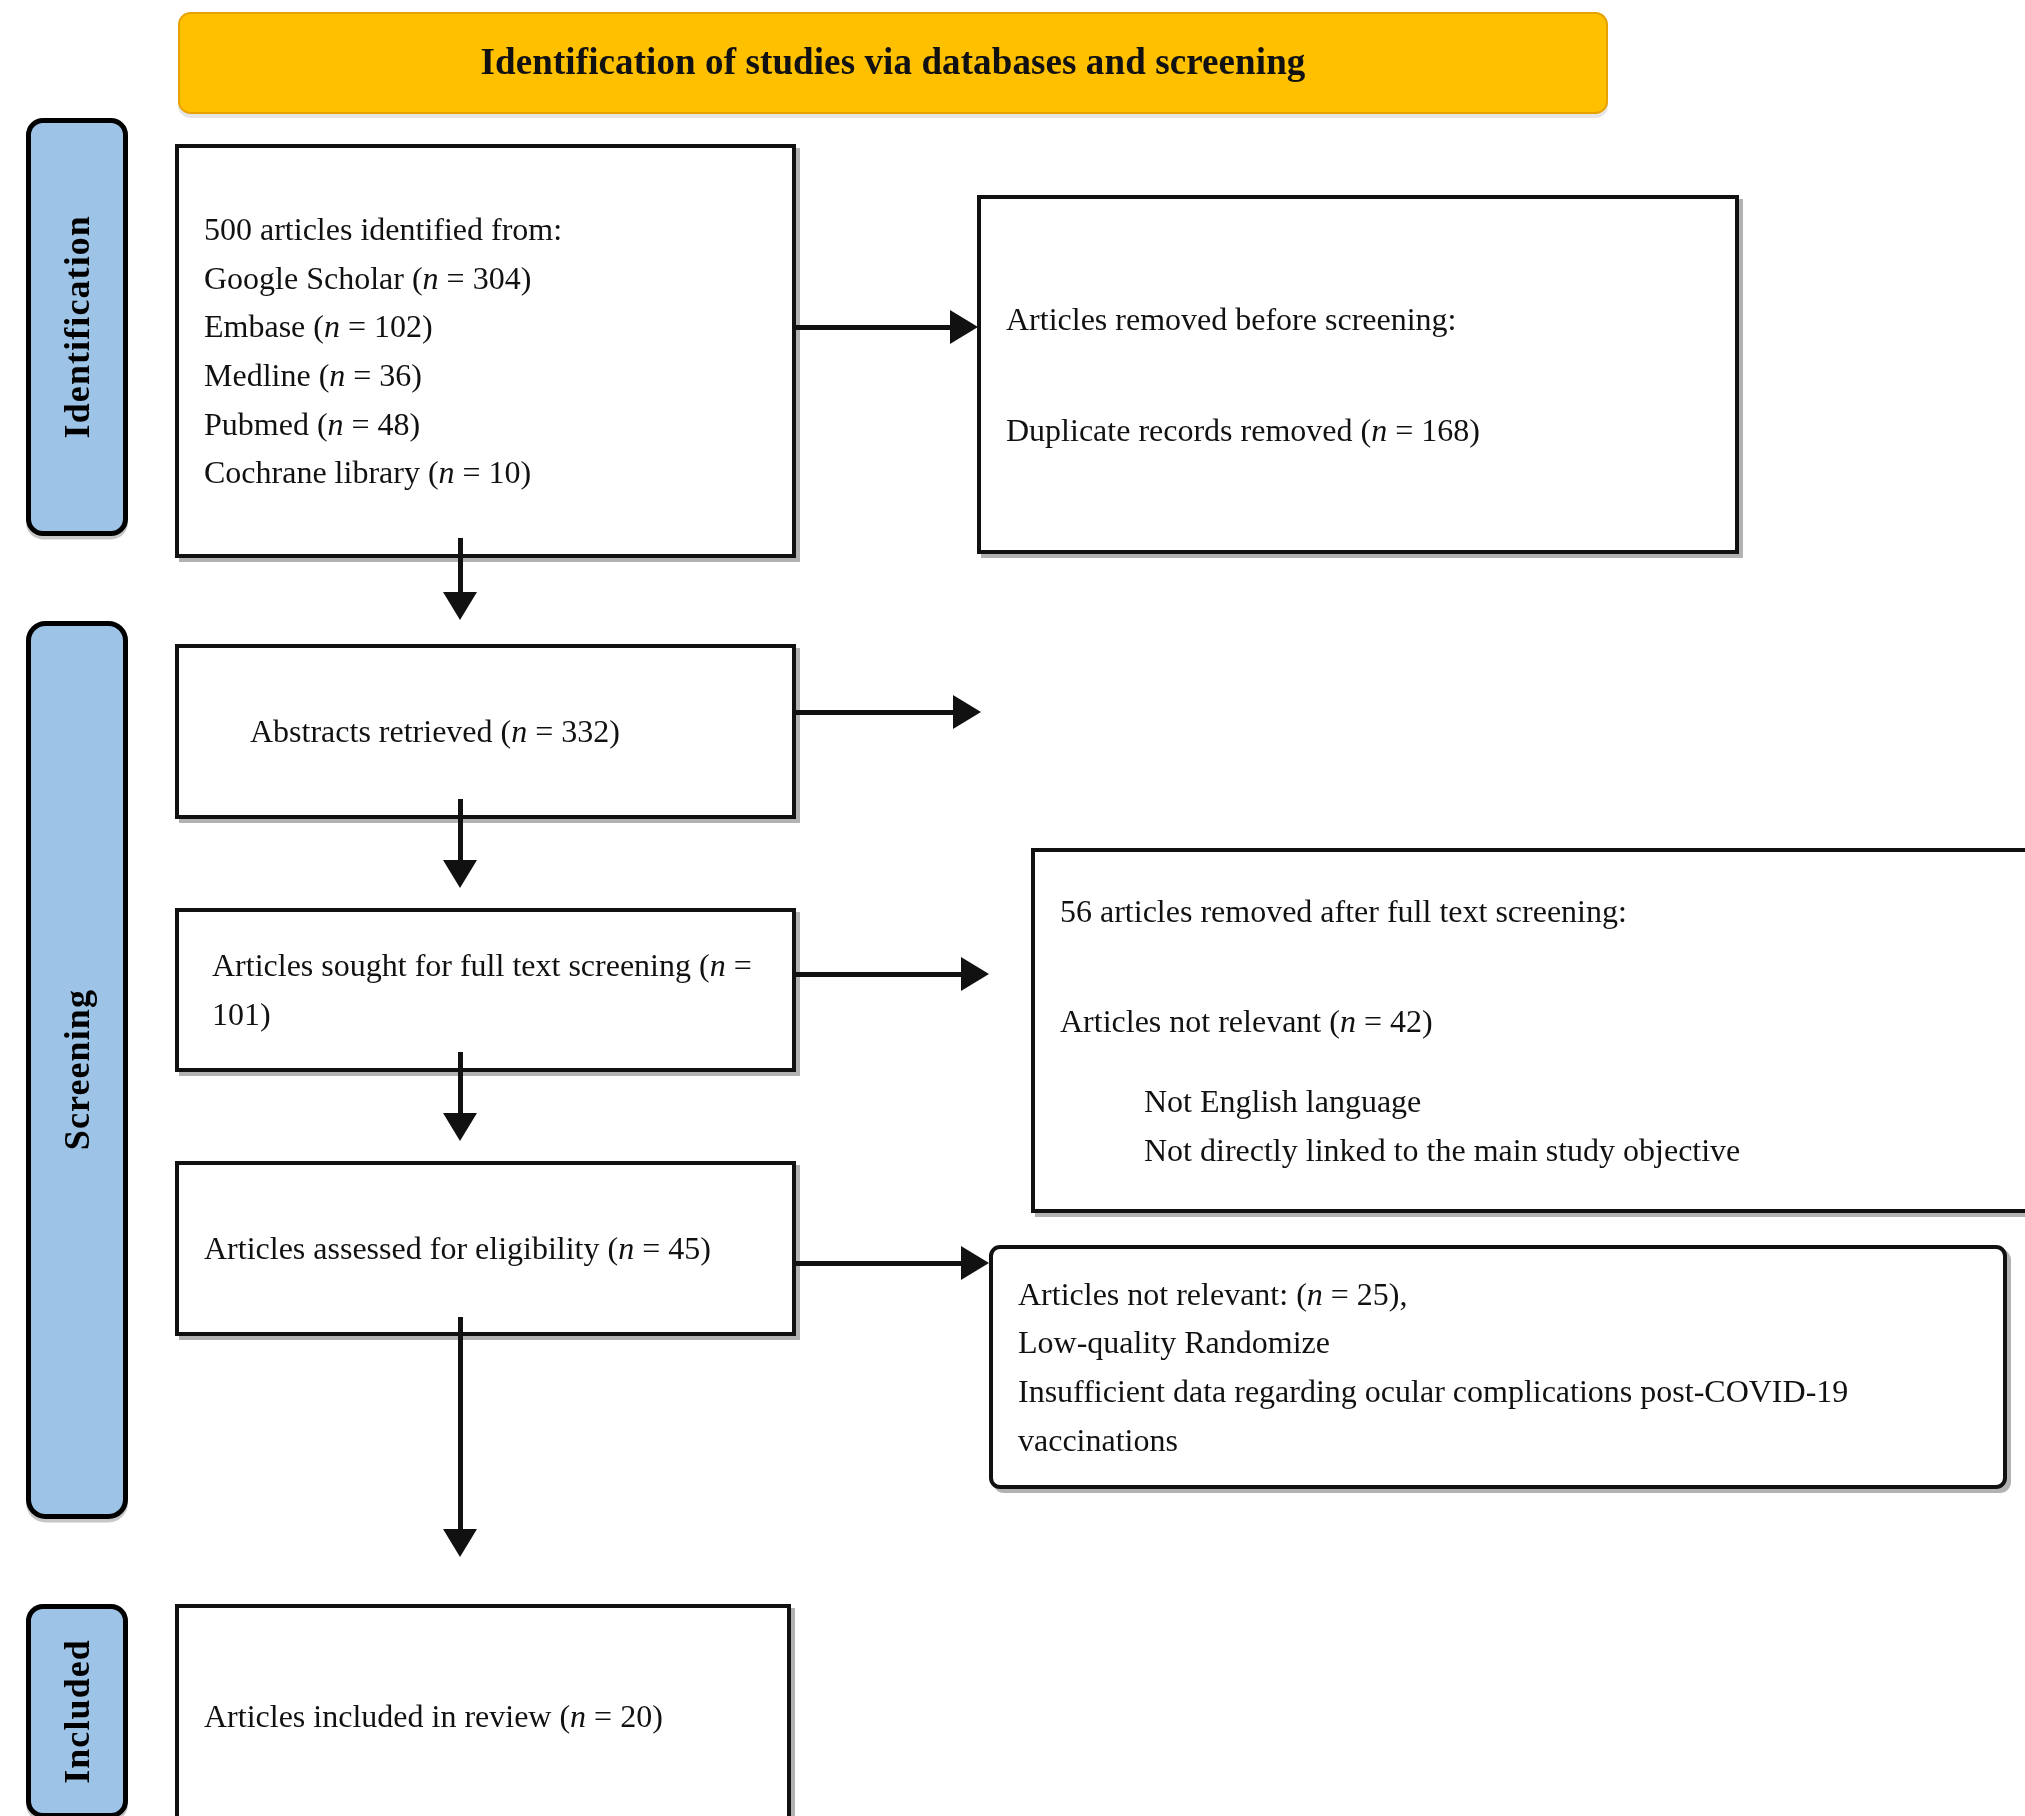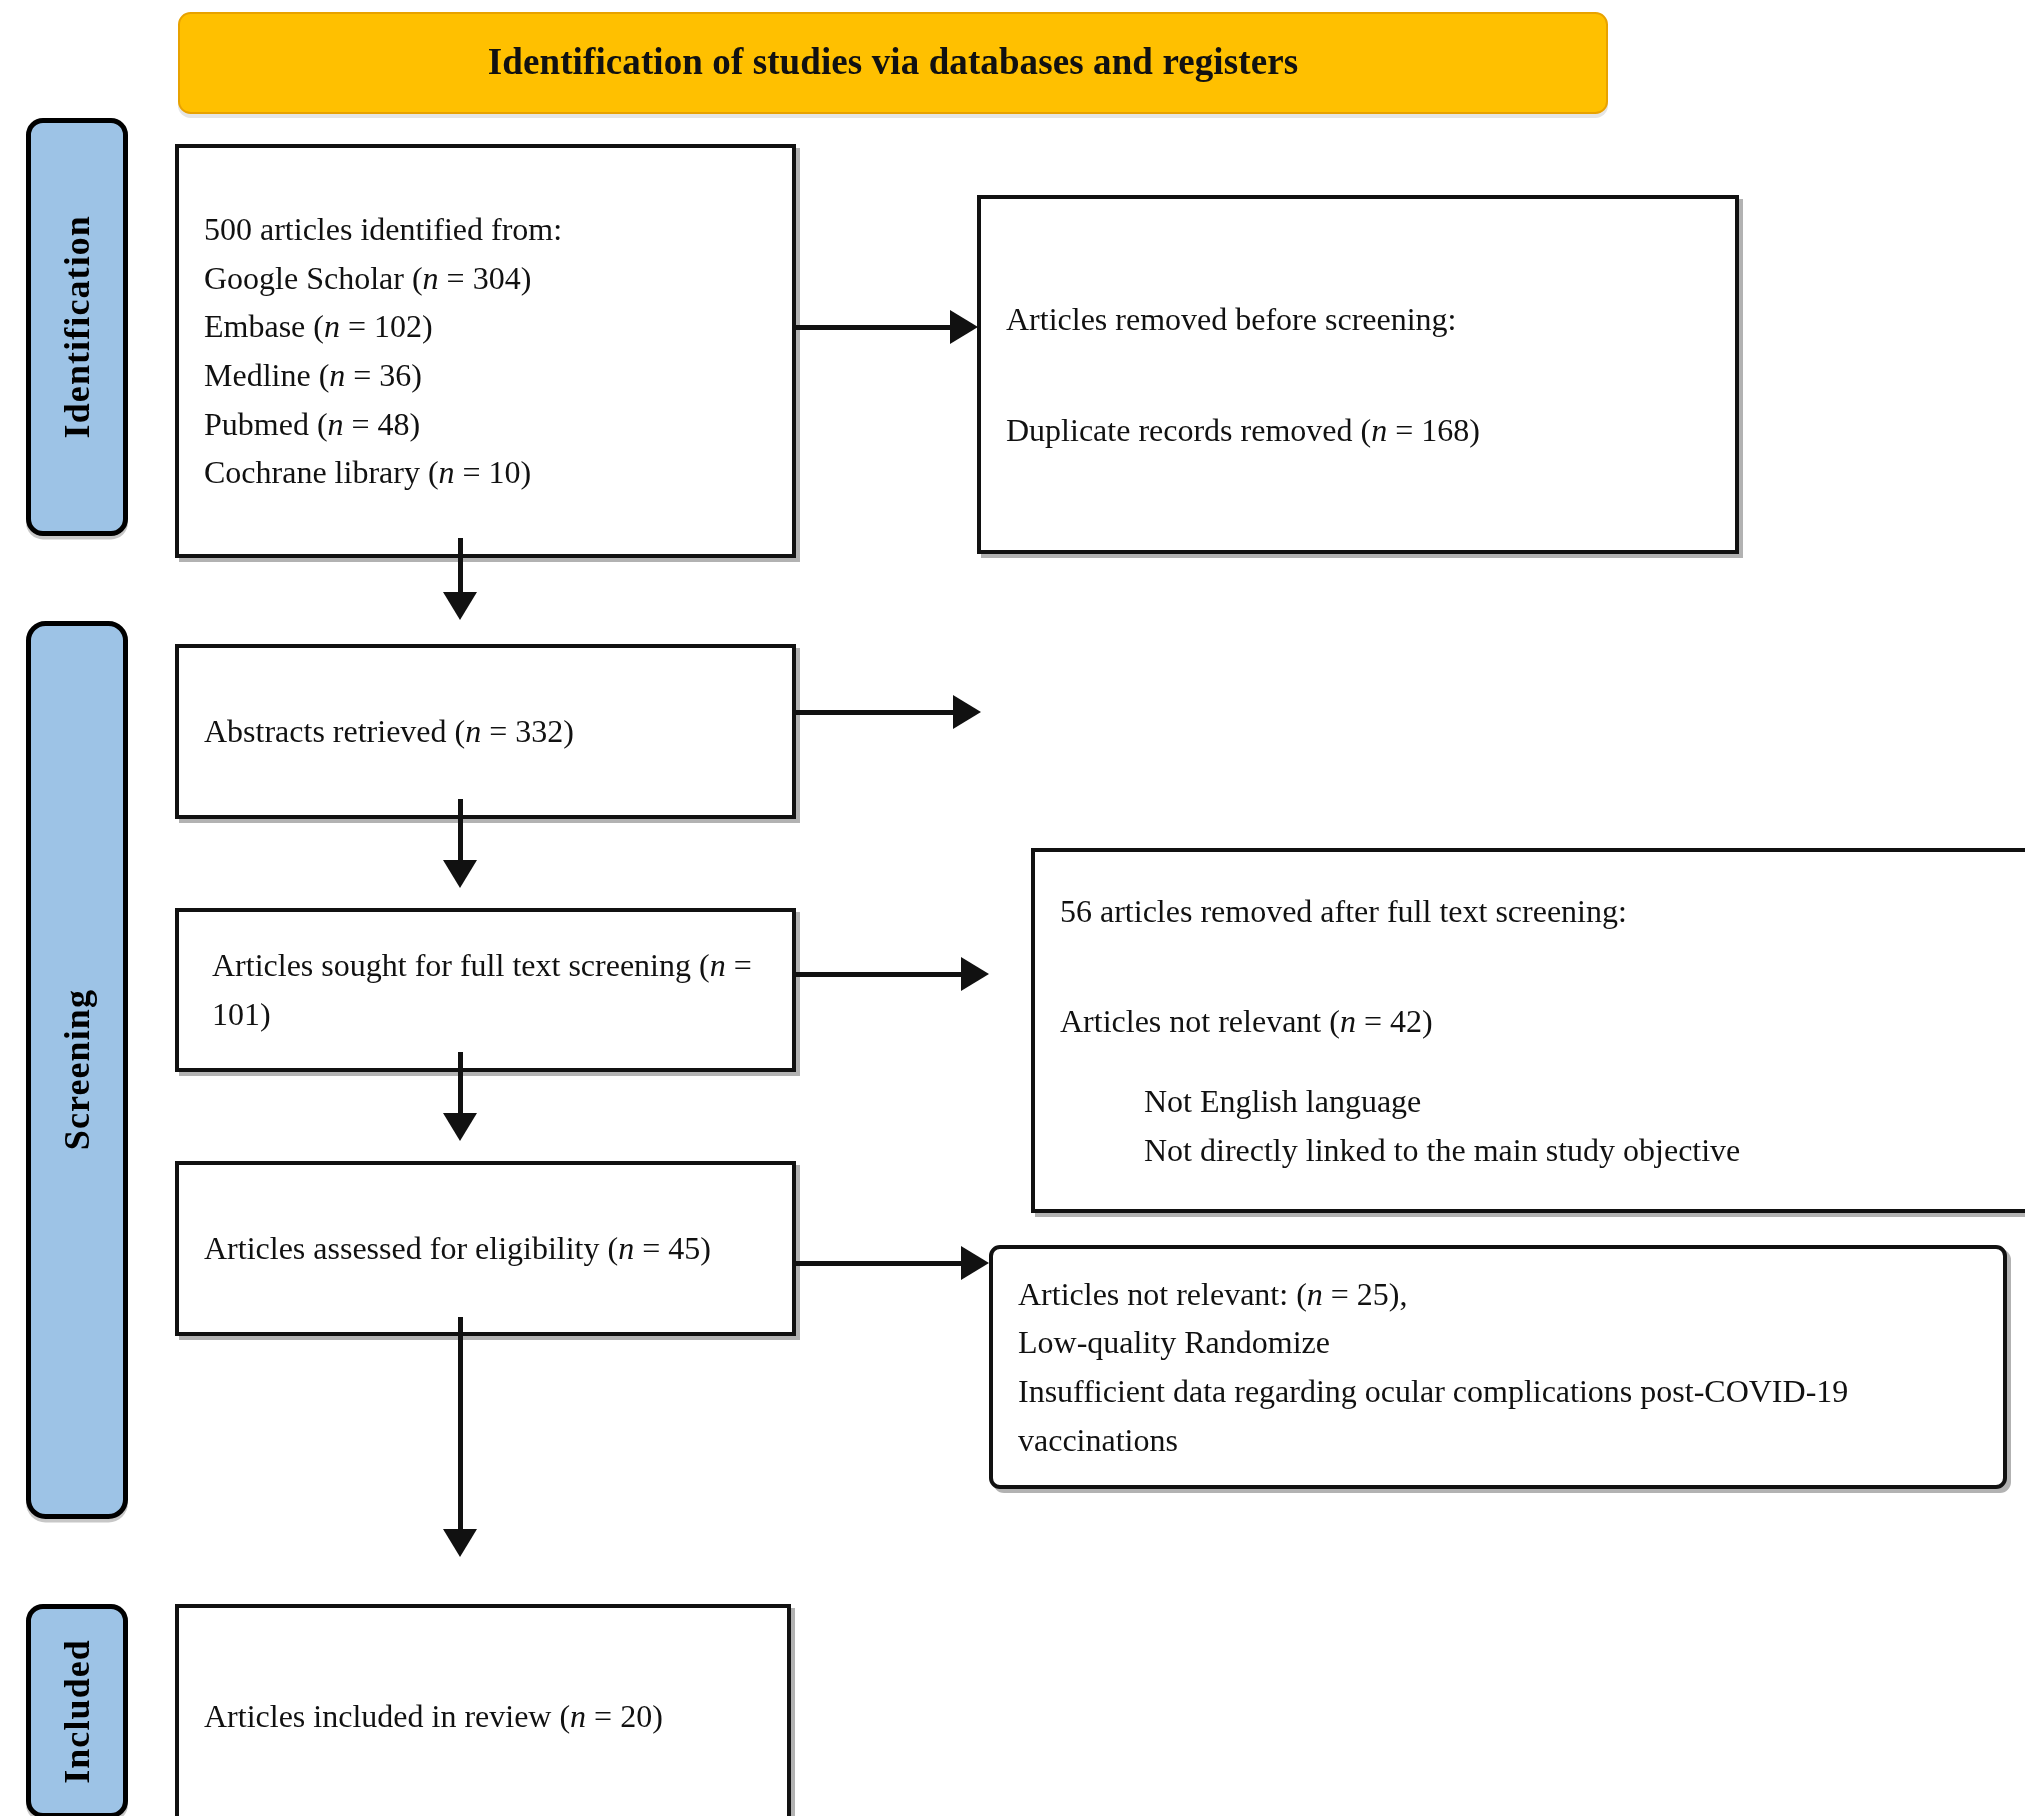--- a/index.html
+++ b/index.html
@@ -52,21 +52,21 @@
     padding:0 25px;white-space:pre-wrap;
   }
   .indent{padding-left:109px !important;line-height:1.38;}
   .gapline{display:block;height:31px;}
 
   em.n{font-style:italic;}
 
   
   #b-sources     {left:175px; top:124px;  width:621px; height:414px;}
   #b-removed     {left:977px;top:175px;  width:762px; height:359px;}
-  #b-abstracts   {left:175px; top:624px; width:621px; height:175px;}
+  #b-abstracts   {left:175px; top:624px; width:621px; height:175px;padding-left:46px;}
   #b-excluded    {left:980px;top:624px; width:635px; height:175px;}
   #b-fulltext    {left:175px; top:888px; width:621px; height:164px;padding-left:8px;}
   #b-removed56   {left:1031px;top:828px; width:1018px; height:365px;}
   #b-eligibility {left:175px; top:1141px; width:621px; height:175px;}
   #b-notrelevant {left:989px;top:1225px; width:1018px; height:244px;border-radius:11px;}
   #b-included    {left:175px; top:1584px; width:616px; height:224px;}
 
   
   .vline{position:absolute;width:4.6px;background:#111;}
   .hline{position:absolute;height:4.6px;background:#111;}
@@ -82,21 +82,21 @@
     border-bottom:17px solid transparent;
     border-left:28px solid #111;
   }
 </style>
 </head>
 <body>
 
 <div id="stage">
 
   <div class="banner">
-    <div class="banner-text">Identification of studies via databases and registers</div>
+    <div class="banner-text">Identification of studies via databases and screening</div>
   </div>
 
   <div class="stage-label" id="lab-ident">
     <span>Identification</span>
   </div>
   <div class="stage-label" id="lab-screen">
     <span>Screening</span>
   </div>
   <div class="stage-label" id="lab-incl">
     <span>Included</span>

